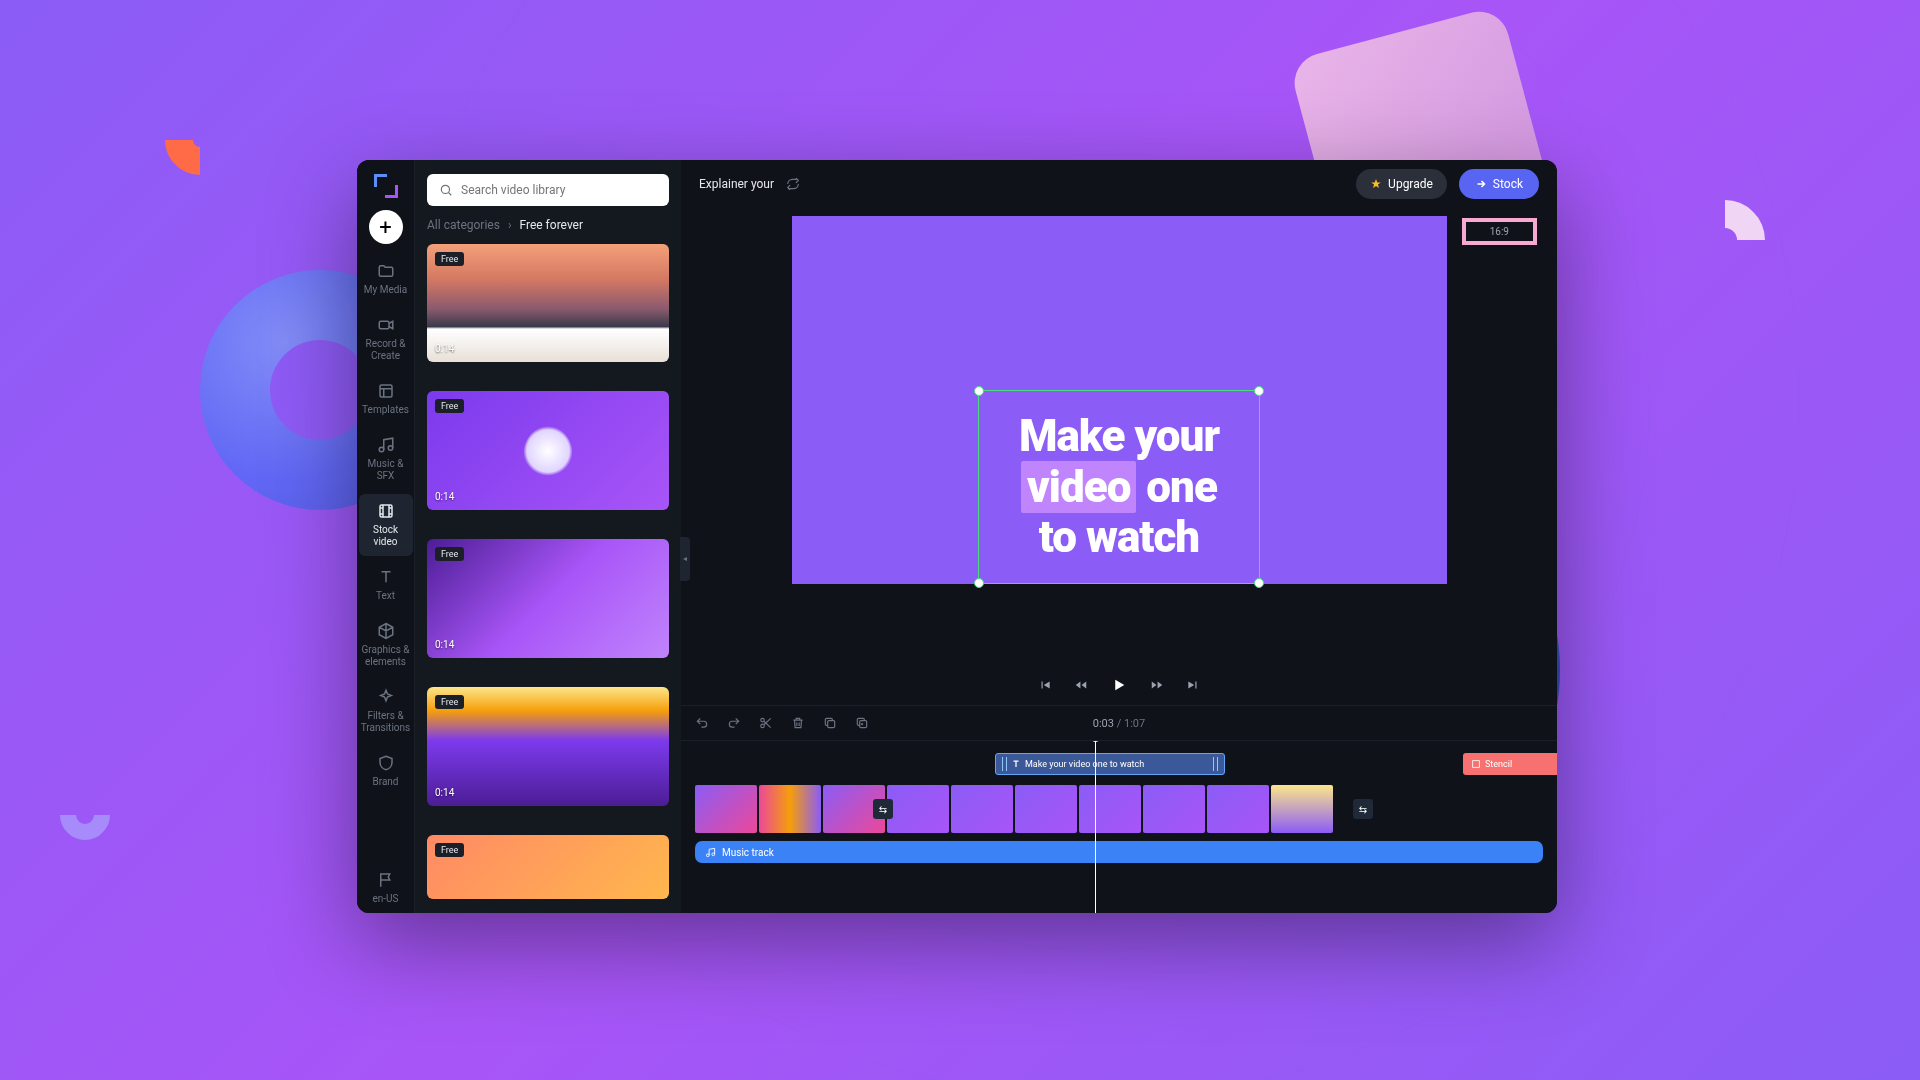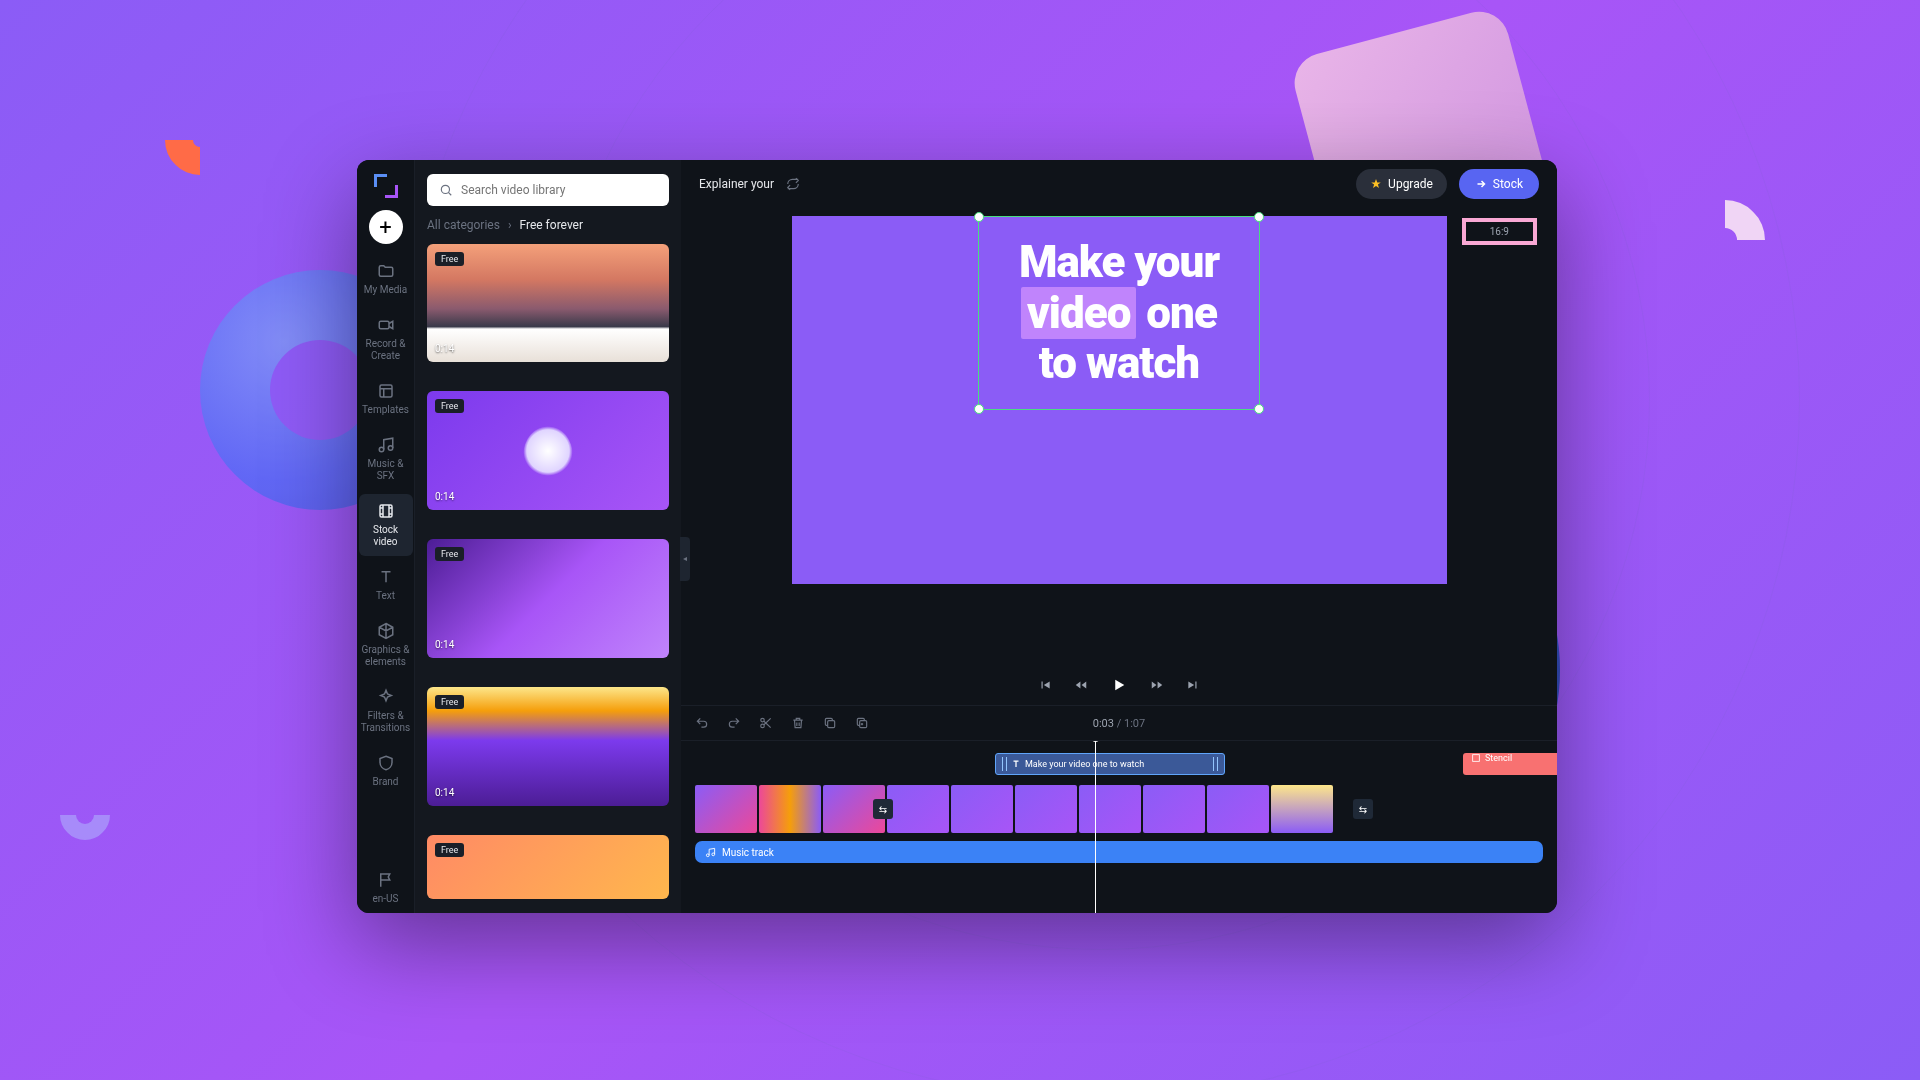--- a/index.html
+++ b/index.html
@@ -50,21 +50,21 @@
 .main{flex:1;background:#0f1319;display:flex;flex-direction:column;position:relative}
 .topbar{height:48px;display:flex;align-items:center;padding:0 18px;gap:12px}
 .project-name{font-size:12px;color:#e5e7eb}
 .loop-icon{width:14px;height:14px;color:#6b7280}
 .tb-spacer{flex:1}
 .upgrade-btn{height:30px;padding:0 14px;background:#2a2f3a;border-radius:15px;display:flex;align-items:center;gap:6px;font-size:12px;color:#fff;cursor:pointer}
 .upgrade-btn svg{width:12px;height:12px;fill:#fbbf24}
 .export-btn{height:30px;padding:0 16px;background:#5865f2;border-radius:15px;display:flex;align-items:center;gap:6px;font-size:12px;color:#fff;cursor:pointer}
 
 .canvas-area{flex:1;display:flex;align-items:flex-start;justify-content:center;padding:8px 20px 0;position:relative}
-.canvas{width:655px;height:368px;background:#8b5cf6;position:relative;display:flex;align-items:flex-start;justify-content:center}
+.canvas{width:655px;height:368px;background:#8b5cf6;position:relative;display:flex;align-items:flex-end;justify-content:center}
 .text-box{position:relative;border:1px solid #4ade80;padding:20px 40px}
 .text-box-handle{position:absolute;width:10px;height:10px;background:#fff;border-radius:50%;border:1px solid #4ade80}
 .h-tl{top:-5px;left:-5px}.h-tr{top:-5px;right:-5px}.h-bl{bottom:-5px;left:-5px}.h-br{bottom:-5px;right:-5px}
 .canvas-text{font-size:44px;font-weight:900;color:#fff;text-align:center;line-height:1.15;letter-spacing:-1px}
 .canvas-text .hl{background:#c084fc;padding:0 6px;border-radius:2px}
 .ratio-badge{position:absolute;top:10px;right:20px;border:4px solid #f9a8d4;color:#9ca3af;font-size:10px;padding:4px 24px;border-radius:0}
 
 .playback{height:40px;display:flex;align-items:center;justify-content:center;gap:22px}
 .pb-btn{color:#9ca3af;cursor:pointer;display:flex}
 .pb-btn svg{width:14px;height:14px}
@@ -75,21 +75,21 @@
 .tl-tool svg{width:14px;height:14px}
 .tl-time{position:absolute;left:50%;transform:translateX(-50%);font-size:11px;color:#9ca3af}
 .tl-time .total{color:#6b7280}
 
 .timeline{flex:0 0 172px;position:relative;padding:12px 14px;overflow:hidden}
 .playhead{position:absolute;left:414px;top:0;bottom:0;width:1px;background:#fff;z-index:5}
 .playhead::before{content:"";position:absolute;top:-8px;left:-4px;width:9px;height:9px;background:#fff;border-radius:50%}
 .track{height:24px;margin-bottom:8px;position:relative;display:flex;gap:5px}
 .text-clip{position:absolute;left:300px;width:230px;height:22px;background:#3b5998;border:1px solid #60a5fa;border-radius:3px;display:flex;align-items:center;padding:0 6px;gap:4px;font-size:9px;color:#fff}
 .text-clip-handle{width:5px;height:14px;border-left:1px solid #93c5fd;border-right:1px solid #93c5fd}
-.stencil-clip{position:absolute;right:-60px;width:140px;height:22px;background:#f87171;border-radius:3px;display:flex;padding:0 8px;gap:4px;font-size:9px;color:#fff}
+.stencil-clip{position:absolute;right:-60px;width:140px;height:22px;background:#f87171;border-radius:3px;display:flex;align-items:center;padding:0 8px;gap:4px;font-size:9px;color:#fff}
 .vtrack{height:48px;display:flex;gap:2px;position:relative;margin-bottom:8px}
 .vframe{flex:0 0 62px;height:48px;border-radius:2px}
 .vf1{background:linear-gradient(135deg,#8b5cf6,#ec4899)}
 .vf2{background:linear-gradient(90deg,#ec4899,#f59e0b,#8b5cf6)}
 .vf3{background:linear-gradient(135deg,#8b5cf6,#a855f7)}
 .vfend{background:linear-gradient(180deg,#fde68a,#8b5cf6)}
 .trans-icon{position:absolute;width:20px;height:20px;background:#1f2937;border-radius:3px;display:flex;align-items:center;justify-content:center;color:#fff;font-size:10px;top:14px}
 .music-track{height:22px;background:#3b82f6;border-radius:7px;display:flex;align-items:center;padding:0 10px;gap:6px;font-size:10px;color:#fff}
 
 .collapse{position:absolute;left:-1px;top:50%;width:10px;height:44px;background:#1e2530;border-radius:0 4px 4px 0;display:flex;align-items:center;justify-content:center;color:#6b7280;cursor:pointer;font-size:8px}

